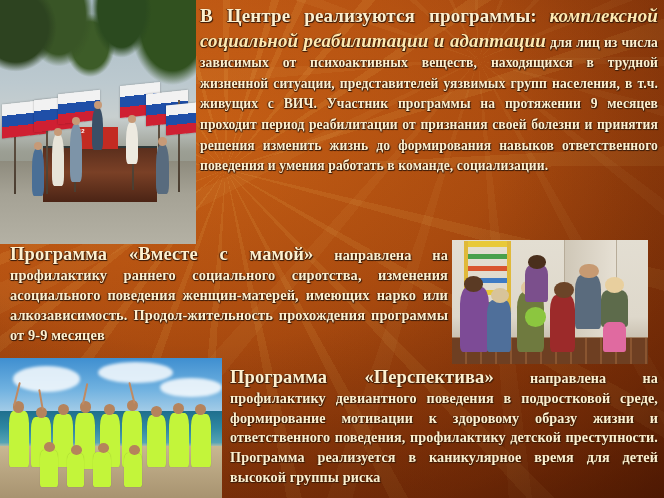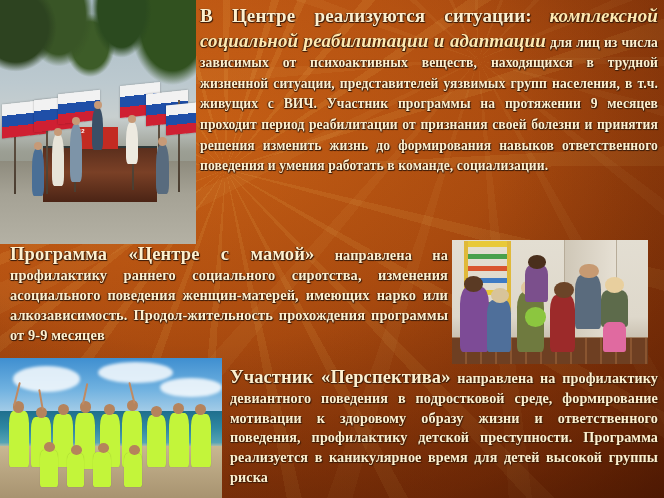--- a/index.html
+++ b/index.html
@@ -354,33 +354,33 @@
     <div class="teen" style="left:30%; top:68%; width:8%; height:24%;"></div>
     <div class="teen-head" style="left:32%; top:62%; width:5%; height:7%;"></div>
     <div class="teen" style="left:42%; top:67%; width:8%; height:25%;"></div>
     <div class="teen-head" style="left:44%; top:61%; width:5%; height:7%;"></div>
     <div class="teen" style="left:56%; top:68%; width:8%; height:24%;"></div>
     <div class="teen-head" style="left:58%; top:62%; width:5%; height:7%;"></div>
   </div>
 
   <div class="textblock" id="text-main">
     <p>
-      <span class="bigger">В Центре реализуются ситуации:</span>
+      <span class="bigger">В Центре реализуются программы:</span>
       <span class="bigger tb-italic">комплексной социальной реабилитации и адаптации</span>
       <span>для лиц из числа зависимых от психоактивных веществ, находящихся в трудной жизненной ситуации, представителей уязвимых групп населения, в т.ч. живущих с ВИЧ. Участник программы на протяжении 9 месяцев проходит период реабилитации от признания своей болезни и принятия решения изменить жизнь до формирования навыков ответственного поведения и умения работать в команде, социализации.</span>
     </p>
   </div>
 
   <div class="textblock" id="text-together">
     <p>
-      <span class="head">Программа «Центре с мамой»</span>
+      <span class="head">Программа «Вместе с мамой»</span>
       <span>направлена на профилактику раннего социального сиротства, изменения асоциального поведения женщин-матерей, имеющих нарко или алкозависимость. Продол-жительность прохождения программы от 9-9 месяцев</span>
     </p>
   </div>
 
   <div class="textblock" id="text-perspective">
     <p>
-      <span class="head">Участник «Перспектива»</span>
+      <span class="head">Программа «Перспектива»</span>
       <span>направлена на профилактику девиантного поведения в подростковой среде, формирование мотивации к здоровому образу жизни и ответственного поведения, профилактику детской преступности. Программа реализуется в каникулярное время для детей высокой группы риска</span>
     </p>
   </div>
 
 </div>
 
 </body></html>

